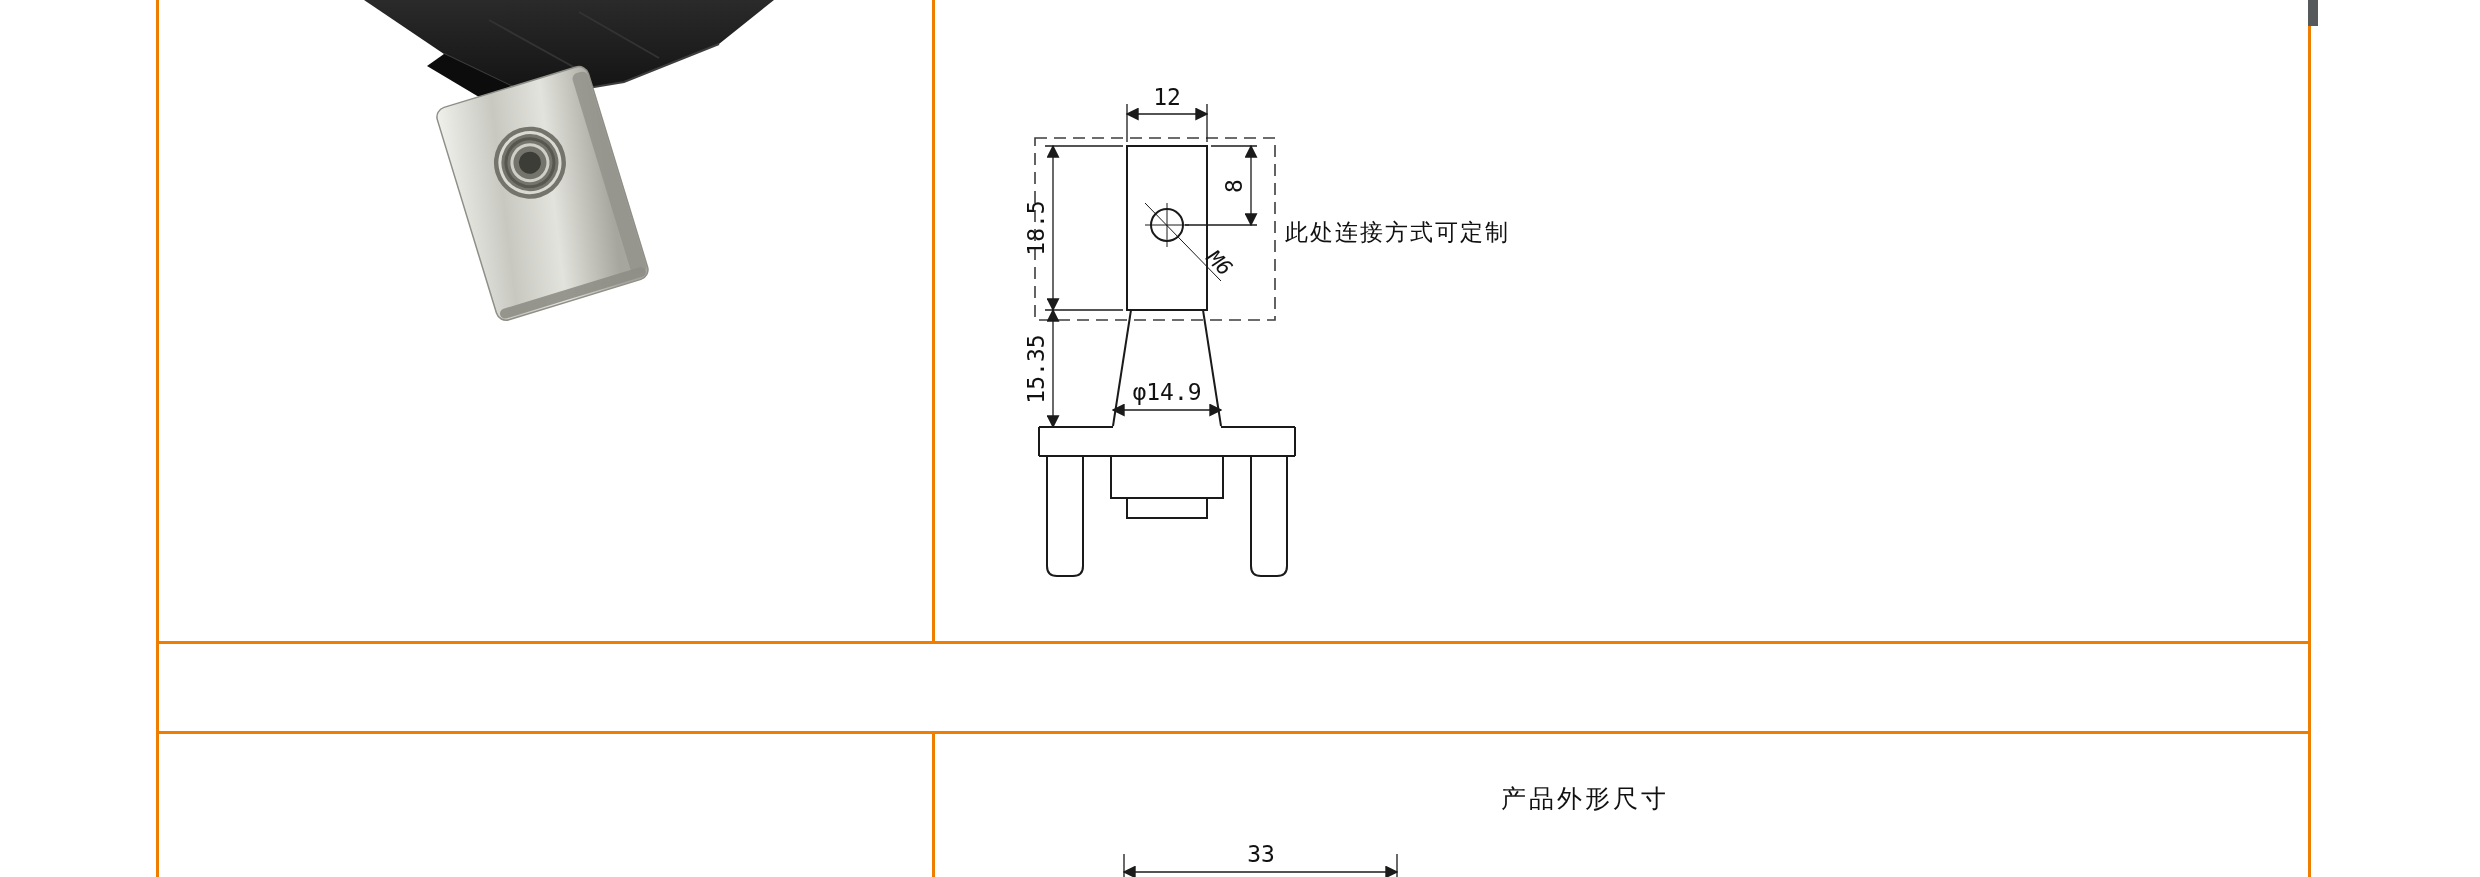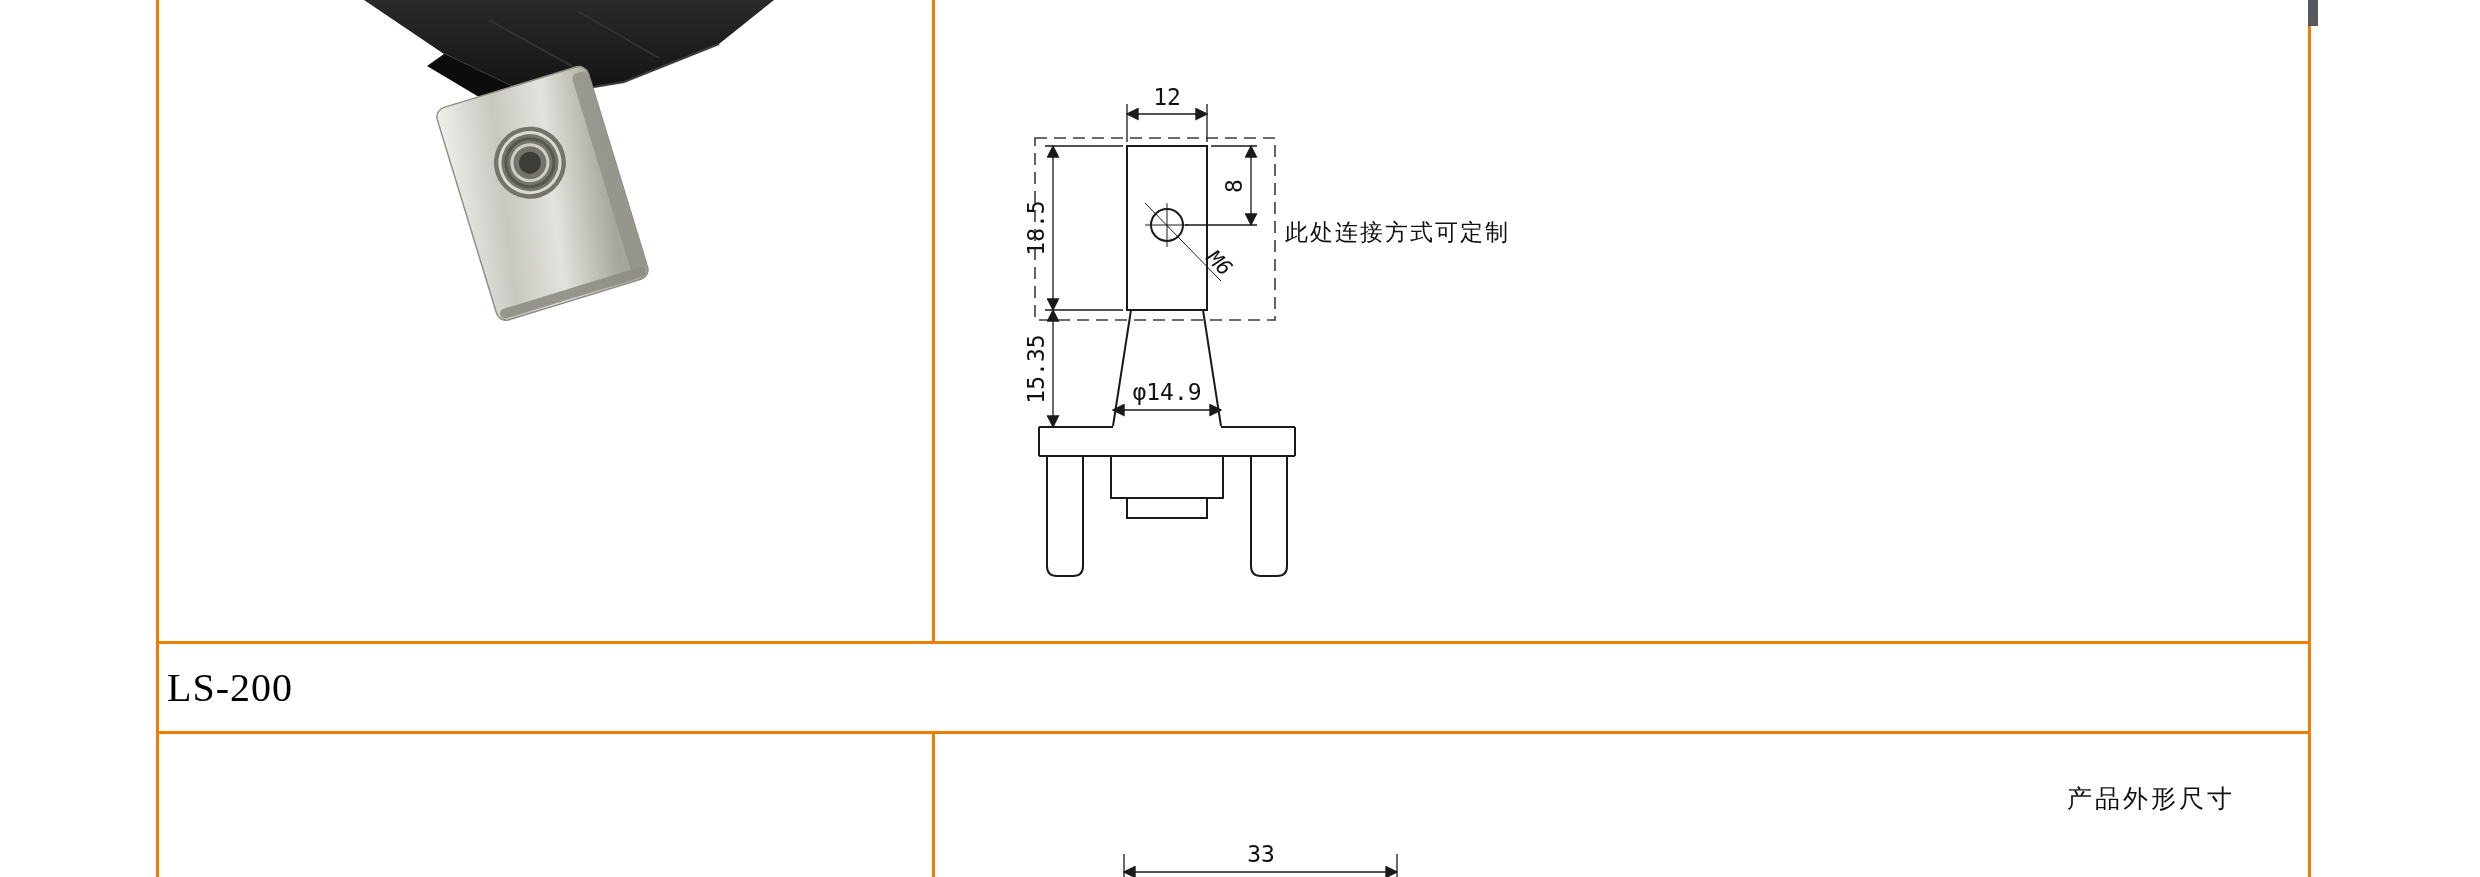--- a/index.html
+++ b/index.html
@@ -21,21 +21,21 @@
 
   #model-row {
     position:absolute; left:159px; top:644px; width:2149px; height:87px;
     display:flex; align-items:center; padding-left:8px;
     font-family:"Liberation Serif", serif;
     font-size:40px; letter-spacing:1px; color:#000;
   }
 
   #row2-title {
     position:absolute; left:935px; top:782px; width:1300px;
-    text-align:right;
+    text-align:center;
     font-family:"DejaVu Sans", "Liberation Sans", sans-serif;
     font-size:25px; letter-spacing:3px; color:#111;
   }
 
   svg { position:absolute; }
   svg text {
     font-family:"DejaVu Sans Mono", monospace;
     font-size:23px; fill:#111;
   }
   svg text.cjk {
@@ -165,23 +165,20 @@
       <line class="outline" x1="104" y1="456" x2="360" y2="456"></line>
       <path class="outline" d="M112,456 V566 Q112,576 122,576 H138 Q148,576 148,566 V456"></path>
       <path class="outline" d="M316,456 V566 Q316,576 326,576 H342 Q352,576 352,566 V456"></path>
       <path class="outline" d="M176,456 V498 H288 V456"></path>
       <path class="outline" d="M192,498 V518 H272 V498"></path>
     </g>
 
     <text class="cjk" x="350" y="240">此处连接方式可定制</text>
   </svg>
 
-  <div id="model-row">
-    <span>LS-200</span>
-  </div>
 
   <div id="row2-title">产品外形尺寸</div>
 
   <svg style="left:1050px; top:838px; width:500px; height:39px;" viewBox="0 0 500 39" xmlns="http://www.w3.org/2000/svg">
     <defs>
       <marker id="arr2" viewBox="0 0 10 10" refX="9" refY="5" markerWidth="10" markerHeight="10" orient="auto-start-reverse">
         <path d="M0,0 L10,5 L0,10 z" fill="#1a1a1a"></path>
       </marker>
     </defs>
     <text x="211" y="24" text-anchor="middle">33</text>

